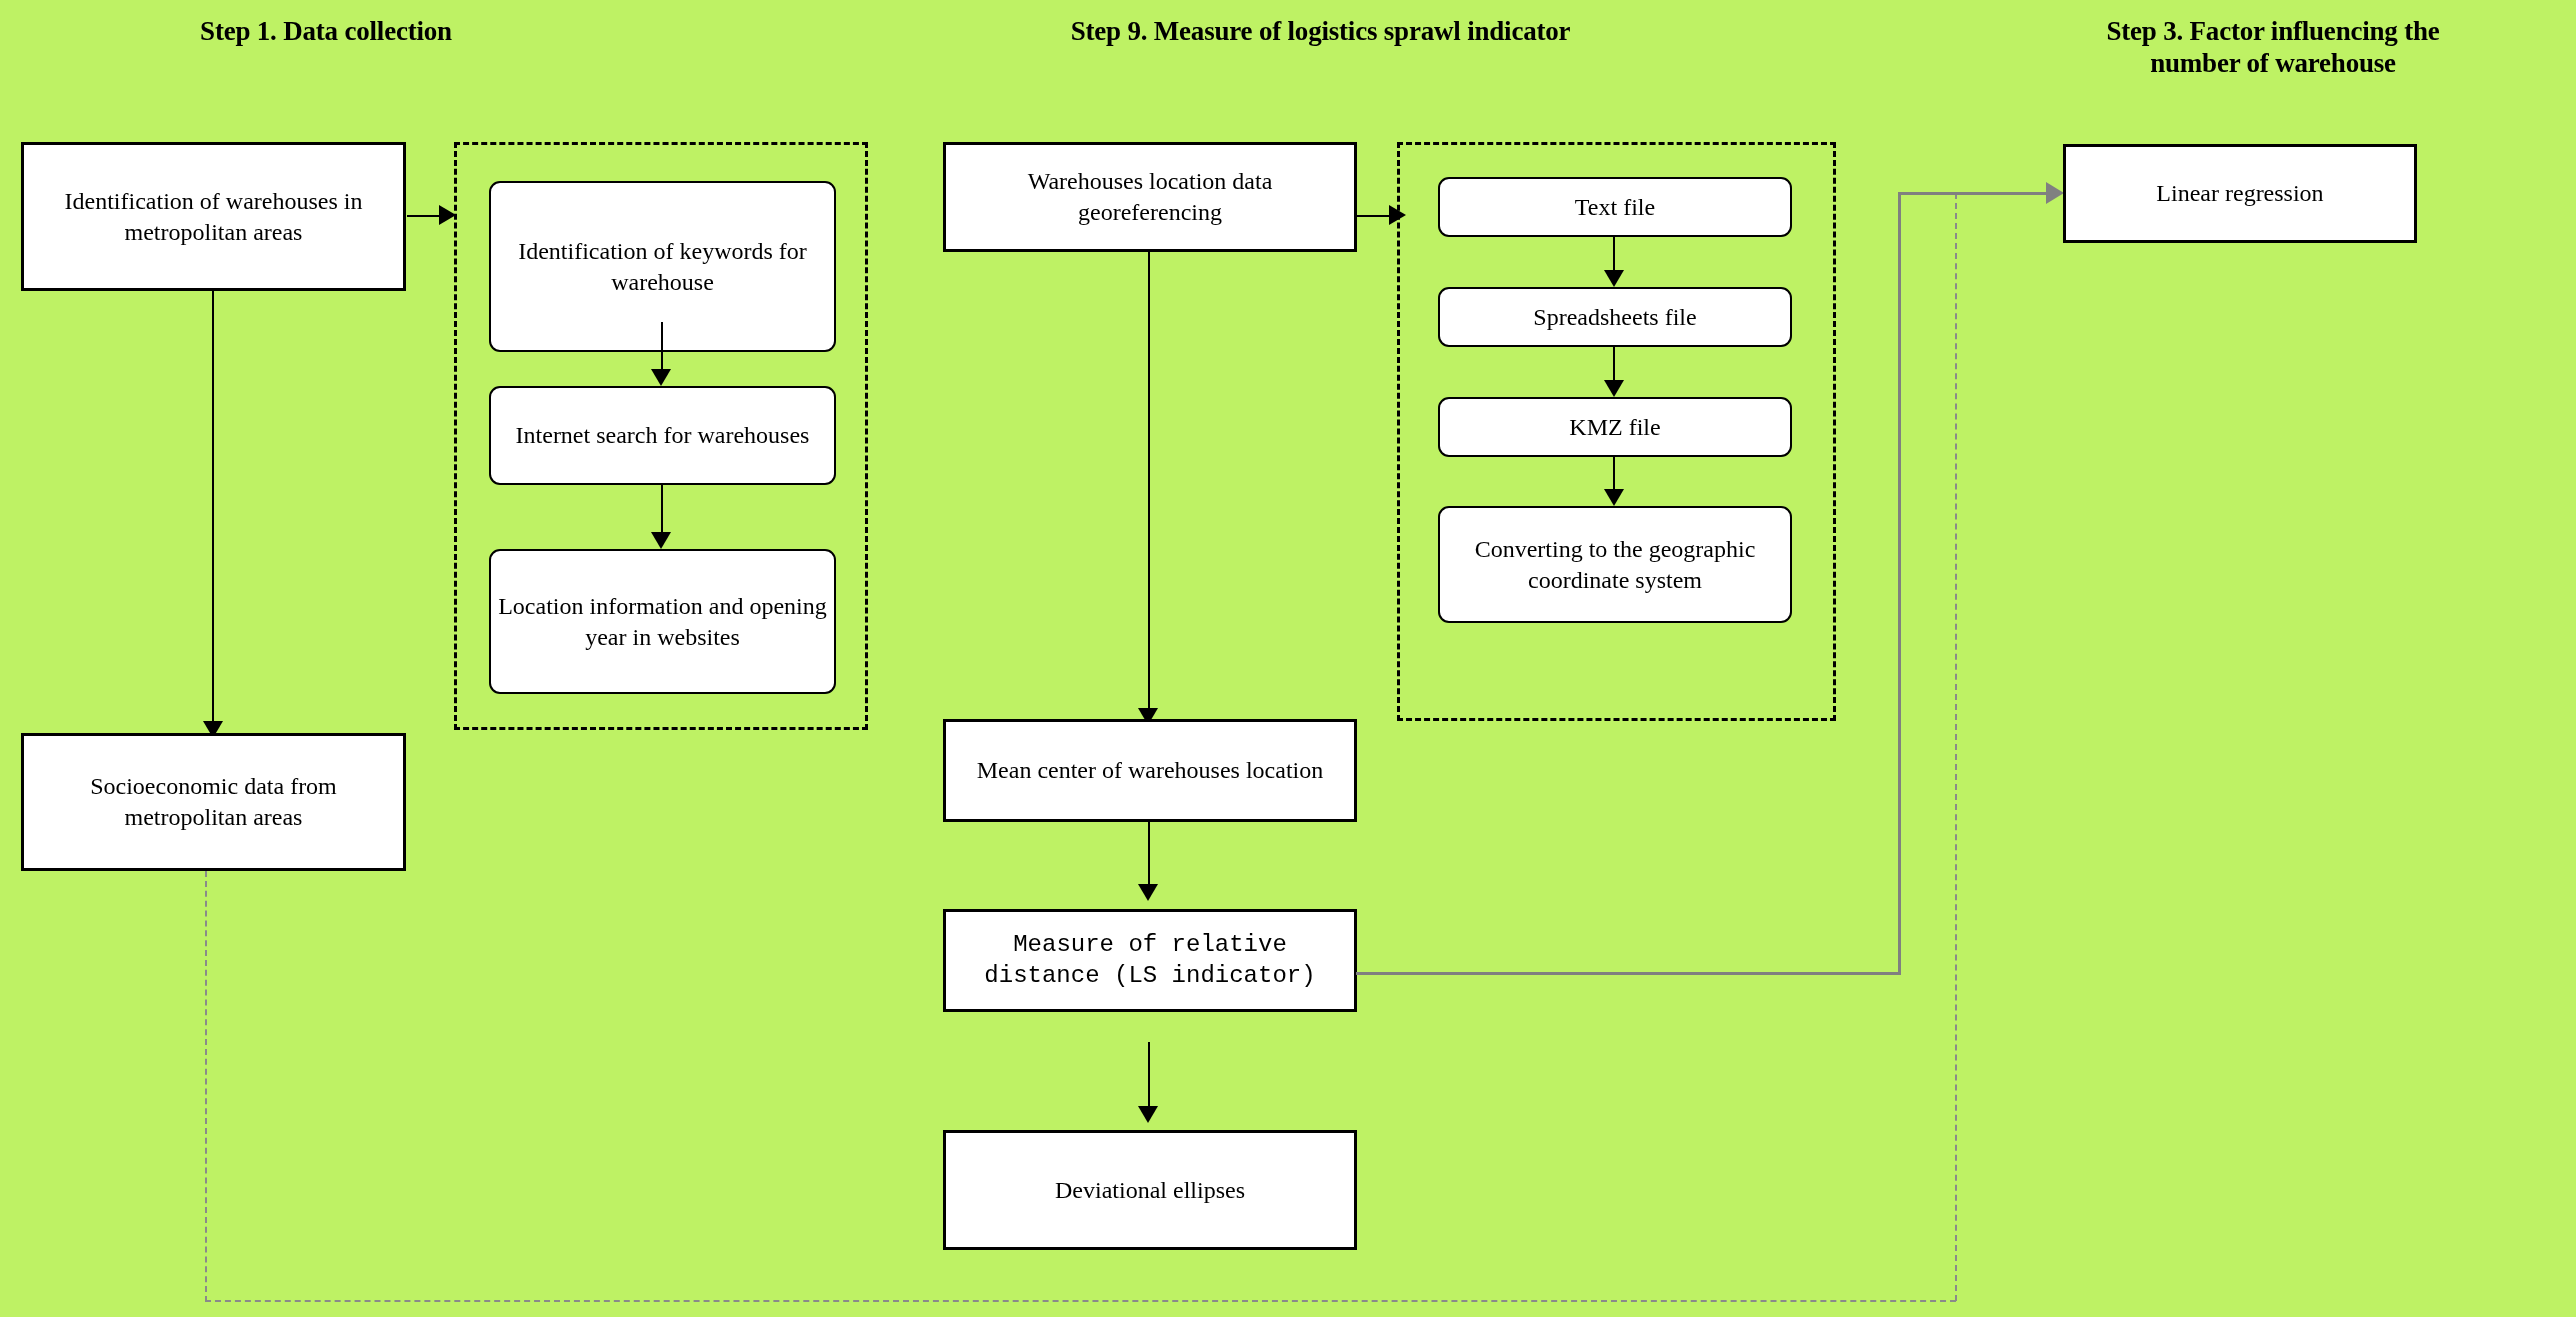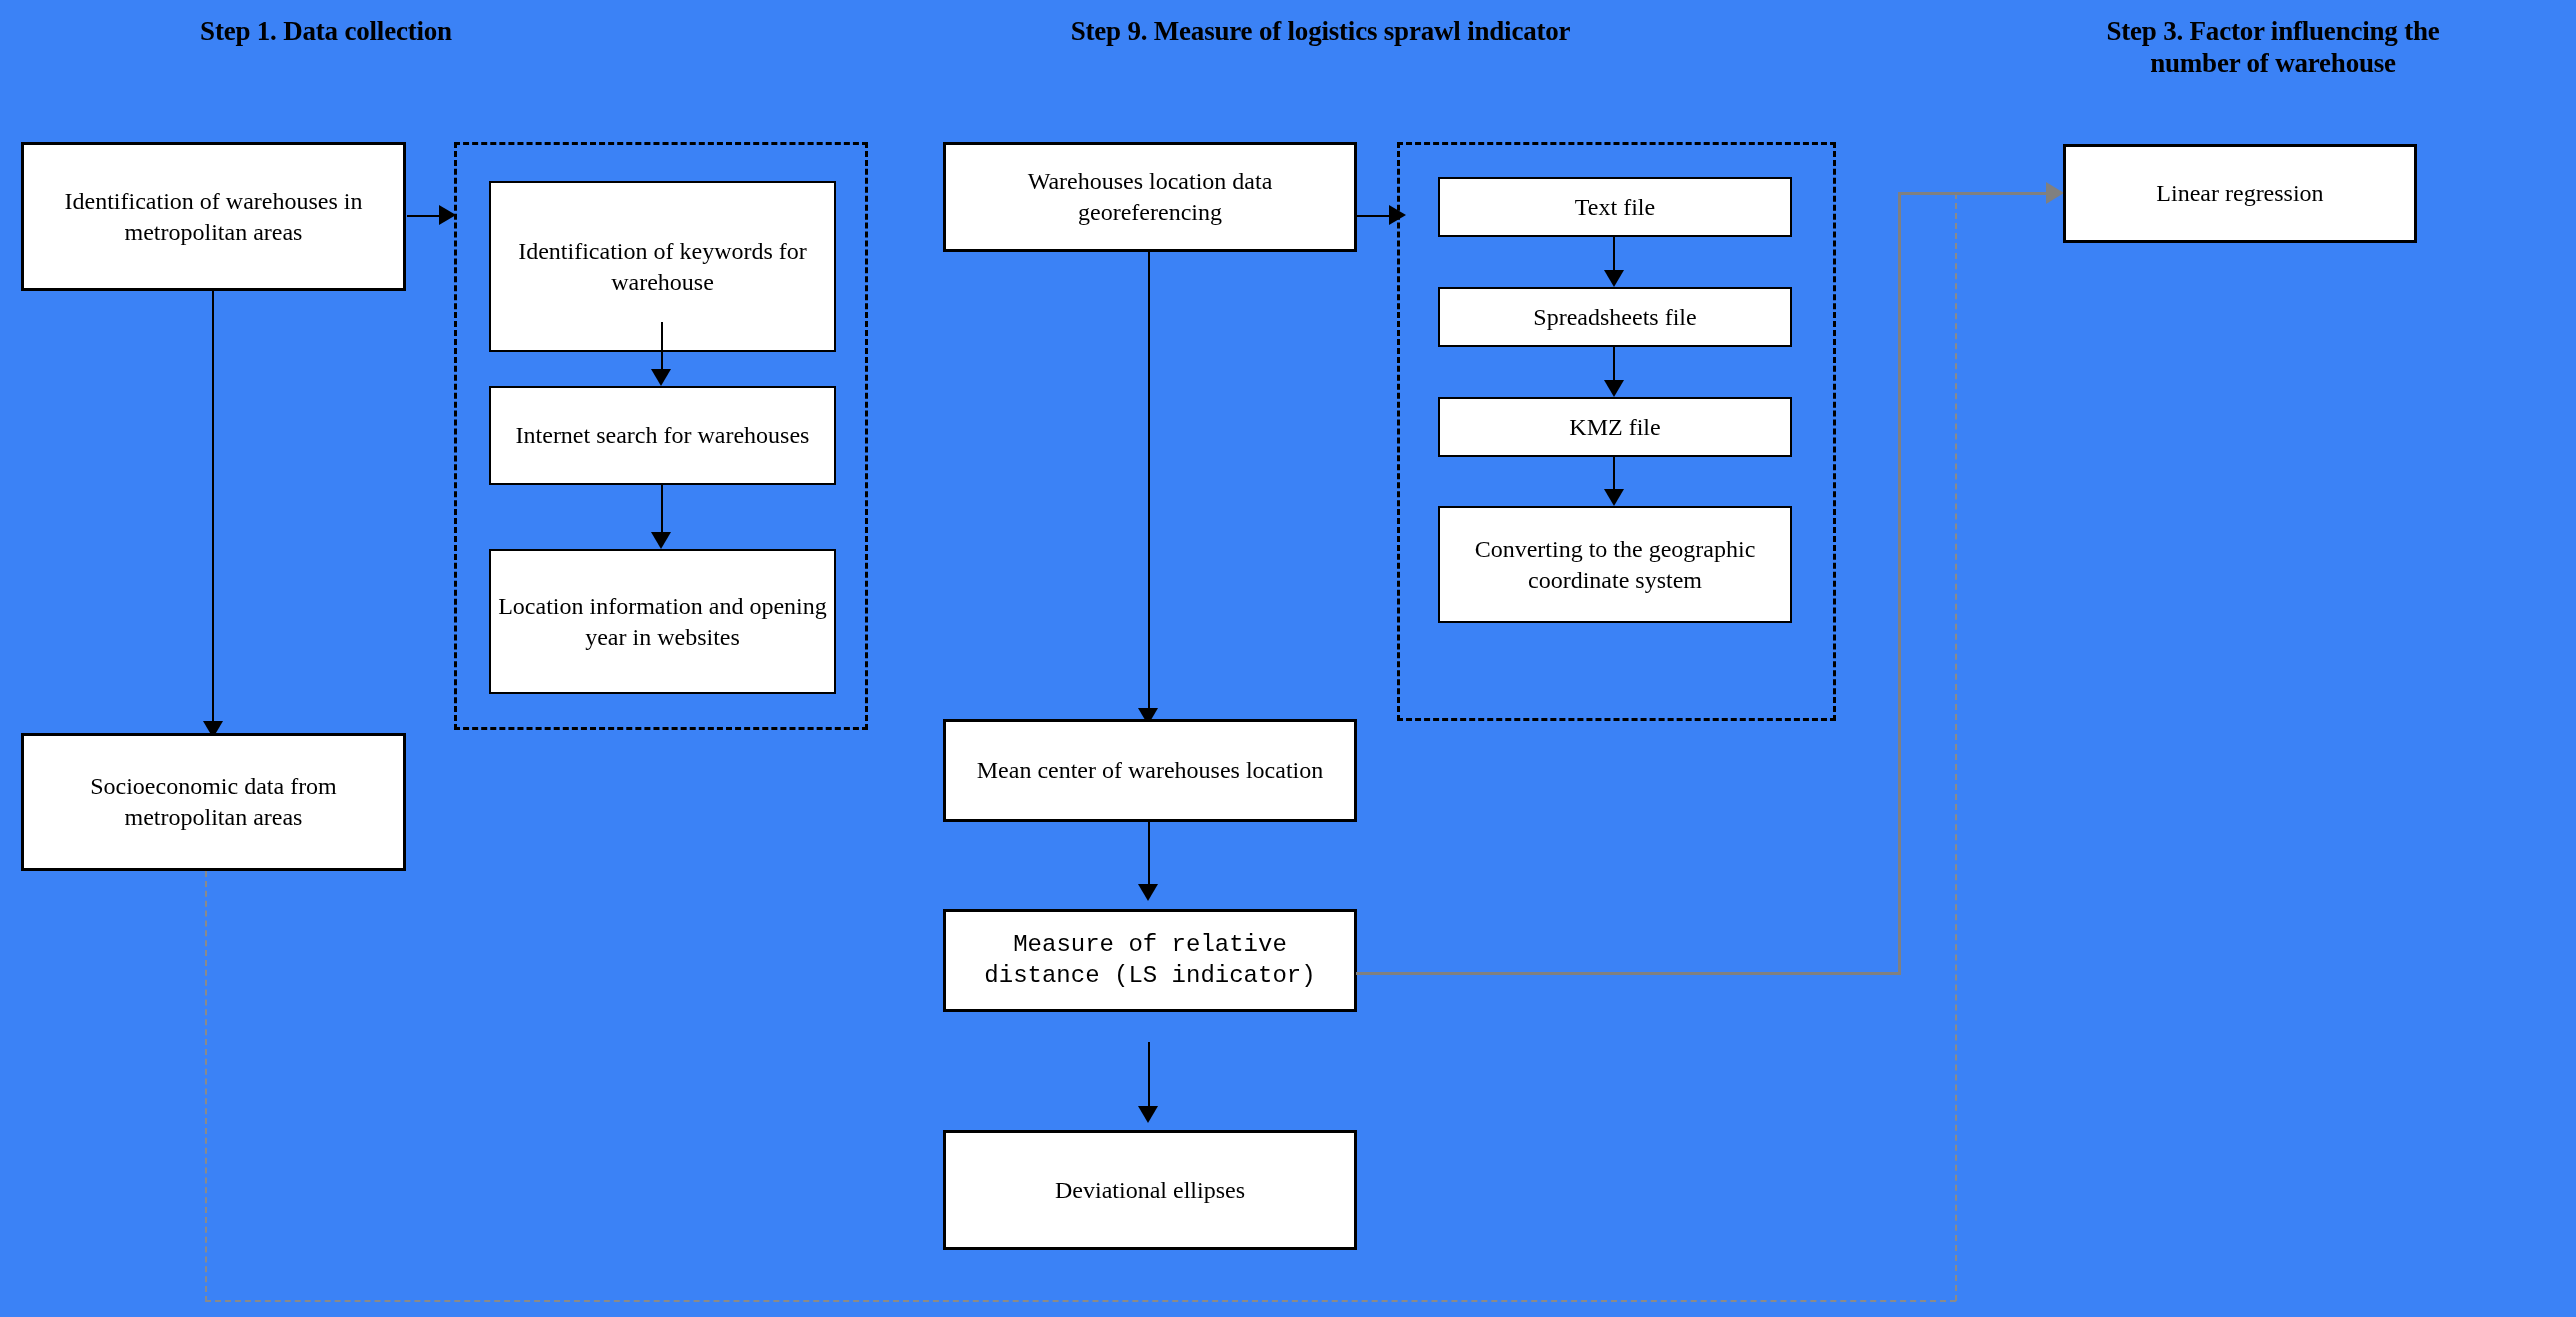--- a/index.html
+++ b/index.html
@@ -4,21 +4,21 @@
 <style>
   html, body {
     margin: 0;
     padding: 0;
     background: #ffffff;
   }
   #canvas {
     position: relative;
     width: 2576px;
     height: 1317px;
-    background: #3b82f6;
+    background: #bef264;
     font-family: "Liberation Serif", "DejaVu Serif", serif;
     overflow: hidden;
   }
   .step-title {
     position: absolute;
     font-weight: bold;
     font-size: 27px;
     line-height: 1.18;
     text-align: center;
     color: #000000;
@@ -31,21 +31,21 @@
     background: #ffffff;
     display: flex;
     align-items: center;
     justify-content: center;
     text-align: center;
     color: #000000;
     font-size: 24px;
     line-height: 1.28;
     padding: 2.8px 7px;
   }
-  .node.thin { border-width: 2.8px; }
+  .node.thin { border-width: 2.8px; border-radius: 11px; }
   .group-dashed {
     position: absolute;
     box-sizing: border-box;
     border: 3.5px dashed #000000;
     background: transparent;
   }
   .conn {
     position: absolute;
     background: #000000;
   }

